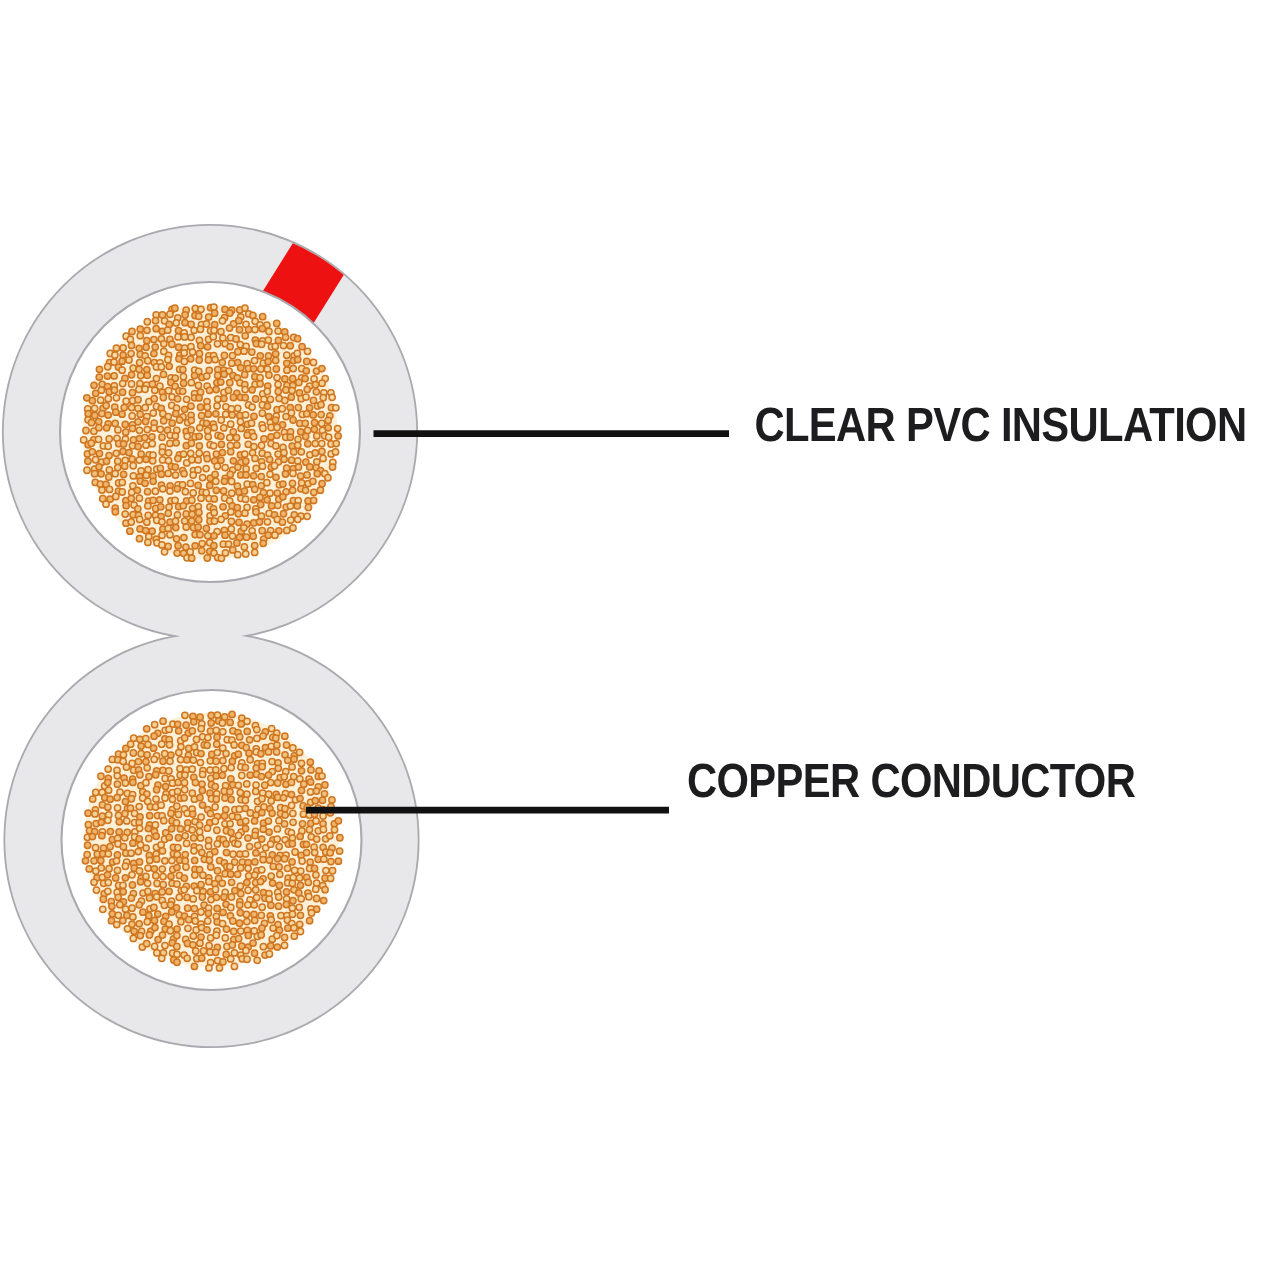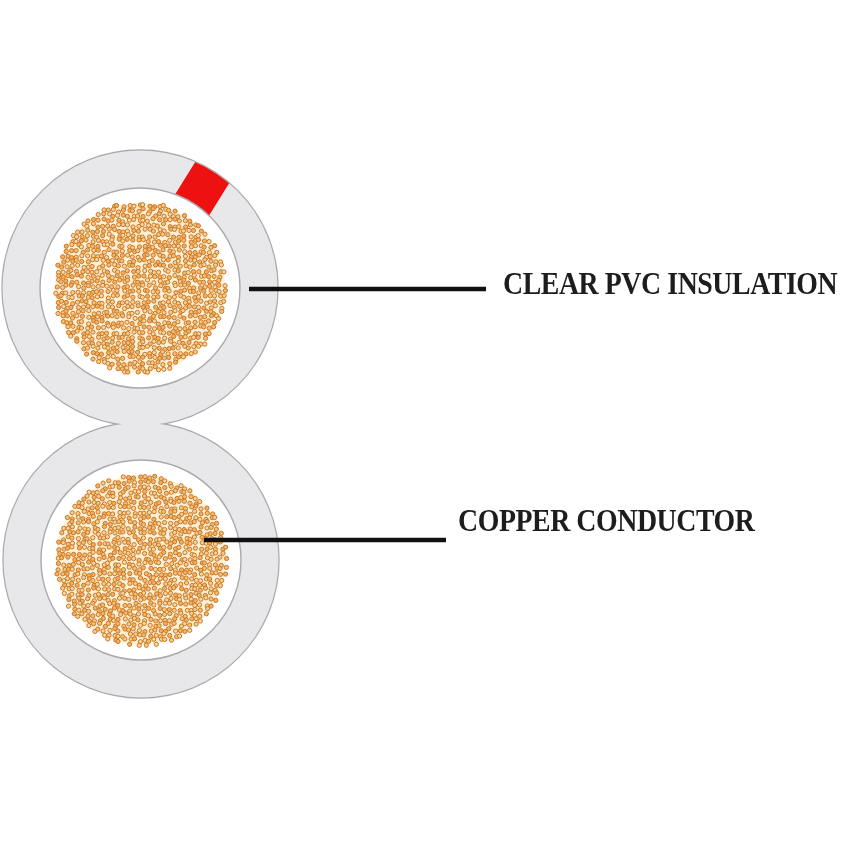--- a/index.html
+++ b/index.html
@@ -1,21 +1,21 @@
 <!DOCTYPE html>
 <html><head>
 <meta charset="utf-8">
 <style>
   html,body{margin:0;padding:0;background:#ffffff;}
   #stage{
     position:relative;
     width:850px;height:850px;
     background:#ffffff;
     overflow:hidden;
-    font-family:Liberation Serif, serif;
+    font-family:Liberation Sans, sans-serif;
   }
   #diagram-svg{position:absolute;left:0;top:0;}
   .callout-label{
     position:absolute;
     font-weight:bold;
     font-size:32px;
     line-height:32px;
     letter-spacing:-0.5px;
     color:#1d1d1f;
     white-space:nowrap;

